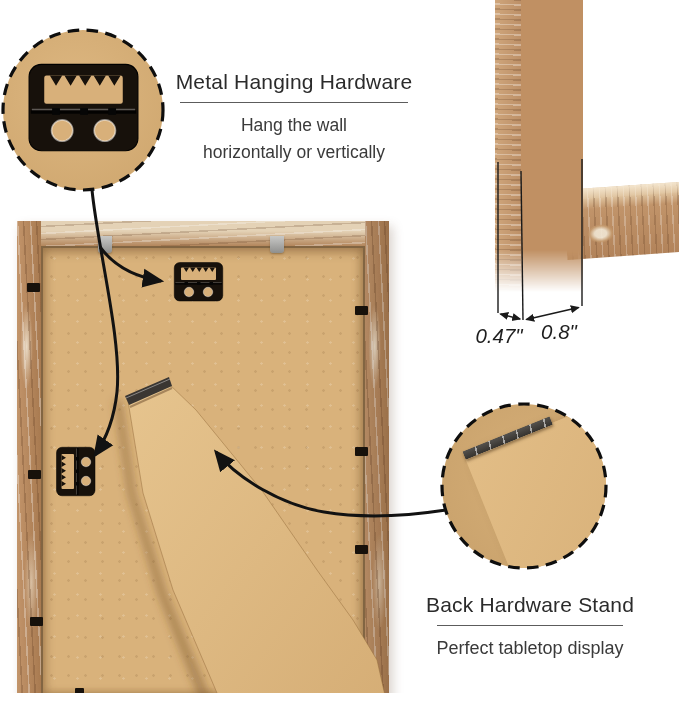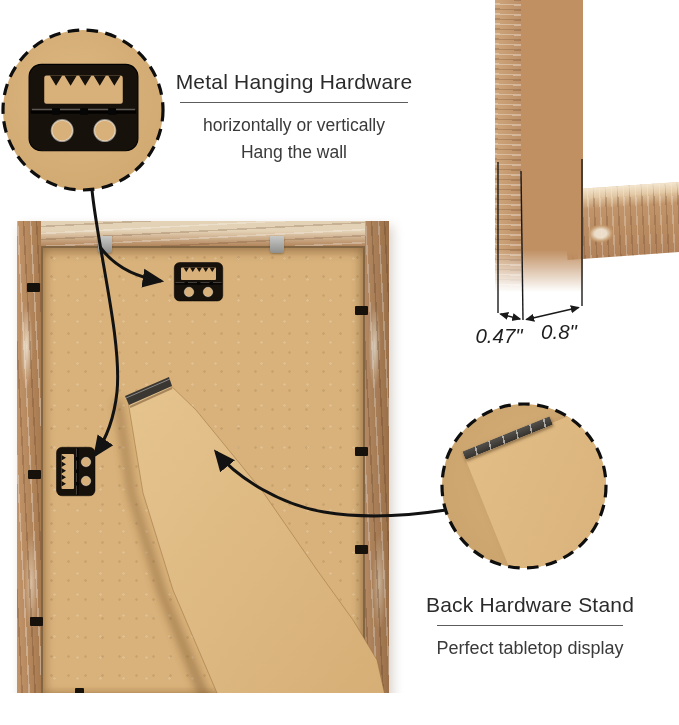--- a/index.html
+++ b/index.html
@@ -208,22 +208,22 @@
       <line x1="521" y1="171" x2="523" y2="320"></line>
       <line x1="582" y1="159" x2="582" y2="306"></line>
       <line x1="500.5" y1="314" x2="520" y2="319" marker-start="url(#ahd)" marker-end="url(#ahd)"></line>
       <line x1="526.5" y1="319.5" x2="578.5" y2="307.5" marker-start="url(#ahd)" marker-end="url(#ahd)"></line>
     </g>
   </svg>
 
   <div class="callout" id="callout-hw">
     <div class="c-title">Metal Hanging Hardware</div>
     <hr class="c-rule">
+    <div class="c-sub">Hang the wall</div>
     <div class="c-sub">horizontally or vertically</div>
-    <div class="c-sub">Hang the wall</div>
   </div>
 
   <div class="callout" id="callout-stand">
     <div class="c-title">Back Hardware Stand</div>
     <hr class="c-rule">
     <div class="c-sub">Perfect tabletop display</div>
   </div>
 
   <div class="dim-label" id="dim-047">0.47"</div>
   <div class="dim-label" id="dim-08">0.8"</div>

